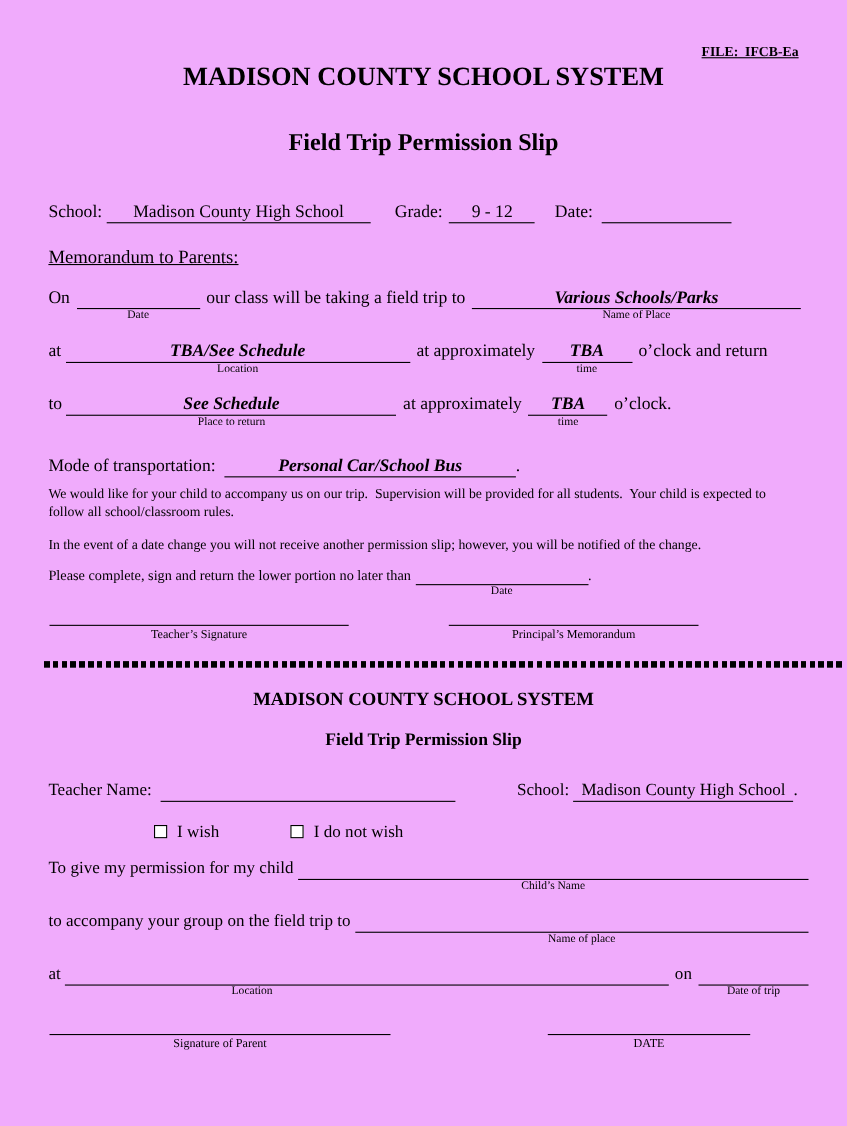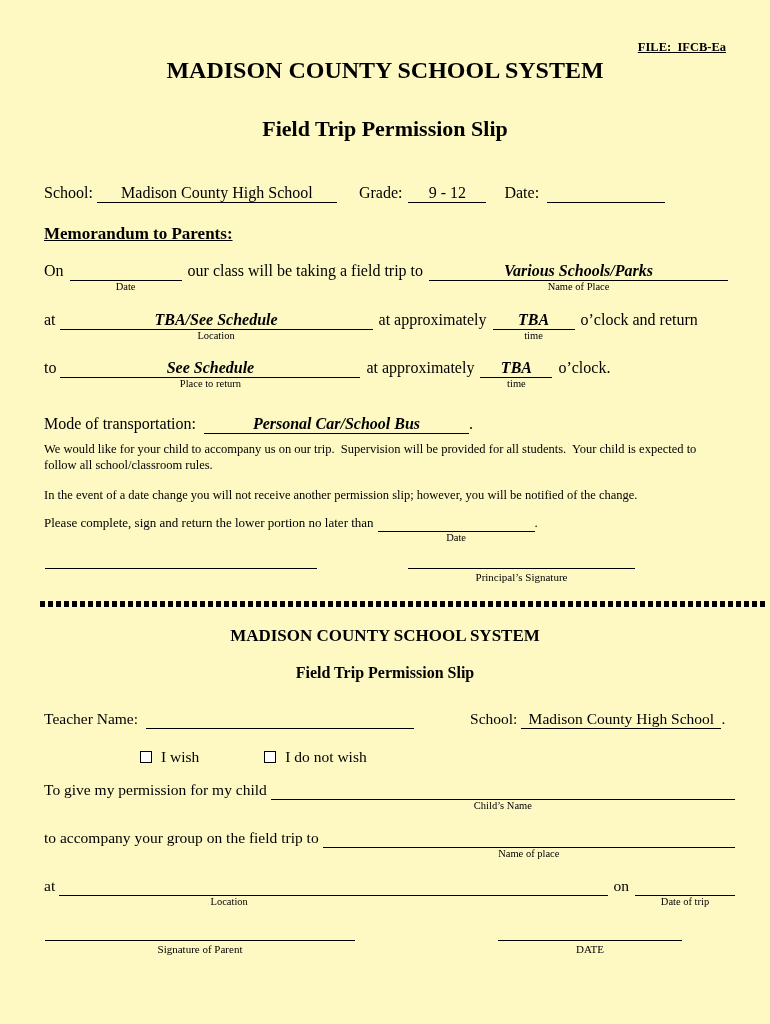--- a/index.html
+++ b/index.html
@@ -1,34 +1,34 @@
 <!DOCTYPE html>
 <html><head>
 <meta charset="utf-8">
 <style>
   html,body { margin:0; padding:0; background:#888; }
   .page {
     position:relative; width:770px; height:1024px; margin:0 auto;
-    background:#fef9c3; color:#000;
+    background:#f0abfc; color:#000;
     font-family:"Liberation Serif", serif;
     overflow:hidden;
   }
   .fileref {
     position:absolute; top:40px; right:44px;
     font-size:12.5px; font-weight:bold; text-decoration:underline;
     white-space:pre;
   }
   .ctitle { position:absolute; left:0; width:100%; text-align:center; font-weight:bold; }
   .t1 { top:57px;  font-size:24px; }
   .s1 { top:116px; font-size:22px; }
   .t2 { top:626px; font-size:17px; }
   .s2 { top:664px; font-size:16px; }
   .memohead {
     position:absolute; top:224px; left:44px;
-    font-size:17px; font-weight:bold; text-decoration:underline;
+    font-size:17px; font-weight:normal; text-decoration:underline;
   }
   .row {
     position:absolute; left:44px; right:42px;
     display:flex; align-items:baseline; white-space:nowrap;
     font-size:16px;
   }
   .row.lower { right:35px; font-size:15.5px; }
   .fld {
     position:relative; border-bottom:1.2px solid #000;
     text-align:center; min-width:30px;
@@ -115,24 +115,25 @@
   <div class="para" style="top:487px">In the event of a date change you will not receive another permission slip; however, you will be notified of the change.</div>
 
   <div class="row" style="top:515px; font-size:13px">
     <span>Please complete, sign and return the lower portion no later than</span>
     <span class="fld ml4" style="width:157px">&nbsp;<span class="sub">Date</span></span>
     <span>.</span>
   </div>
 
   <div class="sig" style="top:554px; left:45px; width:272px">
     <div class="rule"></div>
+    <div class="slabel">Teacher’s Signature</div>
   </div>
   <div class="sig" style="top:554px; left:408px; width:227px">
     <div class="rule"></div>
-    <div class="slabel">Principal’s Signature</div>
+    <div class="slabel">Principal’s Memorandum</div>
   </div>
 
   <div class="divider"></div>
 
   <div class="ctitle t2">MADISON COUNTY SCHOOL SYSTEM</div>
   <div class="ctitle s2">Field Trip Permission Slip</div>
 
   <div class="row lower" style="top:710px">
     <span>Teacher Name:</span>
     <span class="fld ml8" style="width:268px">&nbsp;</span>

